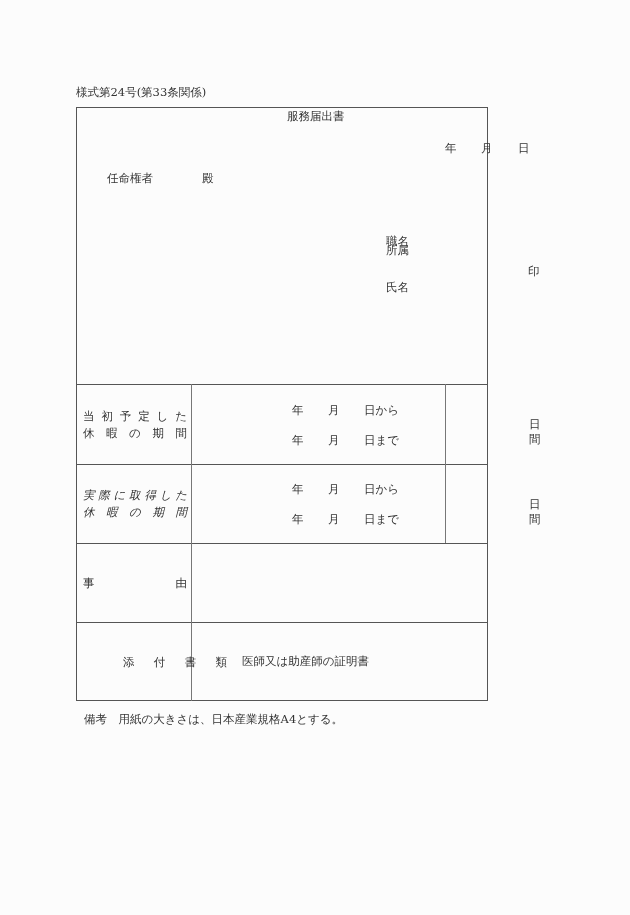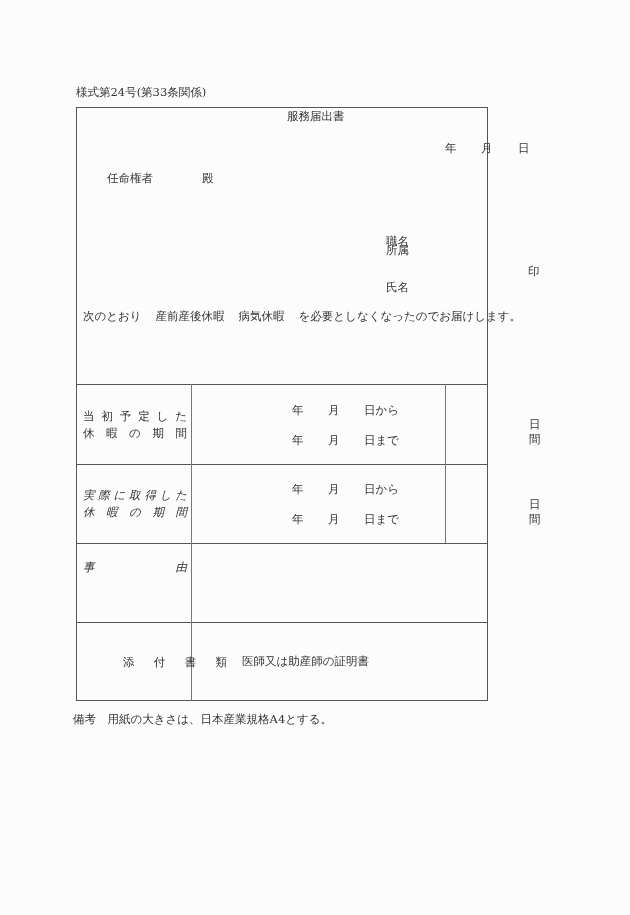--- a/index.html
+++ b/index.html
@@ -53,21 +53,21 @@
       width: 104px;
       line-height: 17px;
       text-align: justify;
       text-align-last: justify;
     }
     .row-label div { text-align-last: justify; }
     .period-line { position: absolute; left: 215px; }
     .period-line span { position: absolute; }
     .days { position: absolute; left: 452px; }
     .attach-value { position: absolute; left: 146px; padding-left: 19px; }
-    .remarks { left: 73px; top: 712px; }
+    .remarks { left: 84px; top: 712px; }
   </style>
 </head>
 <body>
 
 <div class="abs form-number">様式第24号(第33条関係)</div>
 
 <div class="frame">
 
   <div class="abs title">服務届出書</div>
 
@@ -76,23 +76,20 @@
   <div class="abs date-row" style="left:441px;">日</div>
 
   <div class="abs appointer">任命権者</div>
   <div class="abs dono">殿</div>
 
   <div class="abs field-label" style="top:95px;margin-top:40px;">所属</div>
   <div class="abs field-label" style="top:126px;">職名</div>
   <div class="abs field-label" style="top:172px;">氏名</div>
   <div class="abs seal">印</div>
 
-  <div class="abs statement">
-    <span>次のとおり</span><span class="gap"></span><span>産前産後休暇</span><span class="gap"></span><span>病気休暇</span><span class="gap"></span><span>を必要としなくなったのでお届けします。</span>
-  </div>
 
   <div class="hline" style="top:276px;"></div>
   <div class="hline" style="top:356px;"></div>
   <div class="hline" style="top:435px;"></div>
   <div class="hline" style="top:514px;"></div>
 
   <div class="vline" style="left:114px; top:276px; height:317px;"></div>
   <div class="vline" style="left:368px; top:276px; height:159px;"></div>
 
   <div class="row-label" style="top:300px;">
@@ -120,21 +117,21 @@
     <span style="left:36px;">月</span>
     <span style="left:72px; white-space:nowrap;">日から</span>
   </div>
   <div class="period-line" style="top:404px;">
     <span style="left:0;">年</span>
     <span style="left:36px;">月</span>
     <span style="left:72px; white-space:nowrap;">日まで</span>
   </div>
   <div class="days" style="top:389px;">日間</div>
 
-  <div class="row-label" style="top:451px;font-style:italic;">
+  <div class="row-label" style="top:467px;">
     <div>事由</div>
   </div>
   <div class="attach-value" style="top:467px;"></div>
 
   <div class="row-label" style="top:546px;margin-left:40px;">
     <div>添付書類</div>
   </div>
   <div class="attach-value" style="top:546px;">医師又は助産師の証明書</div>
 </div>
 

